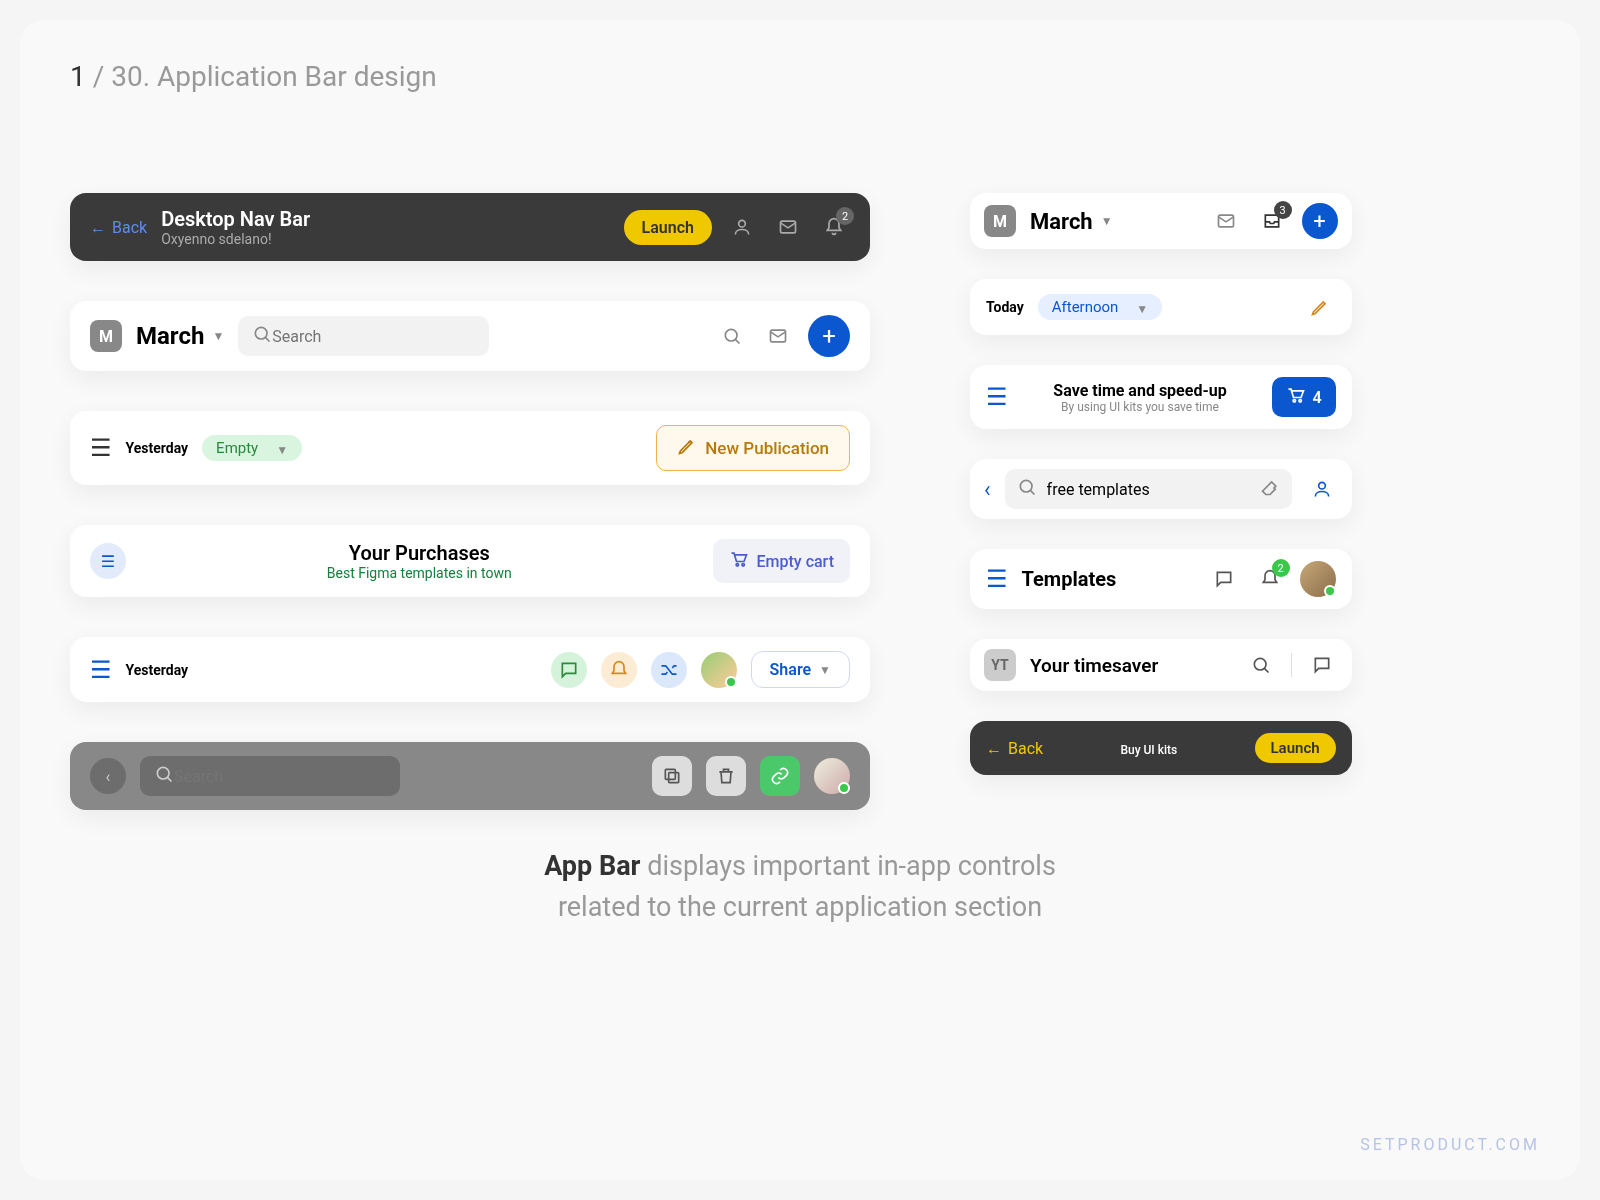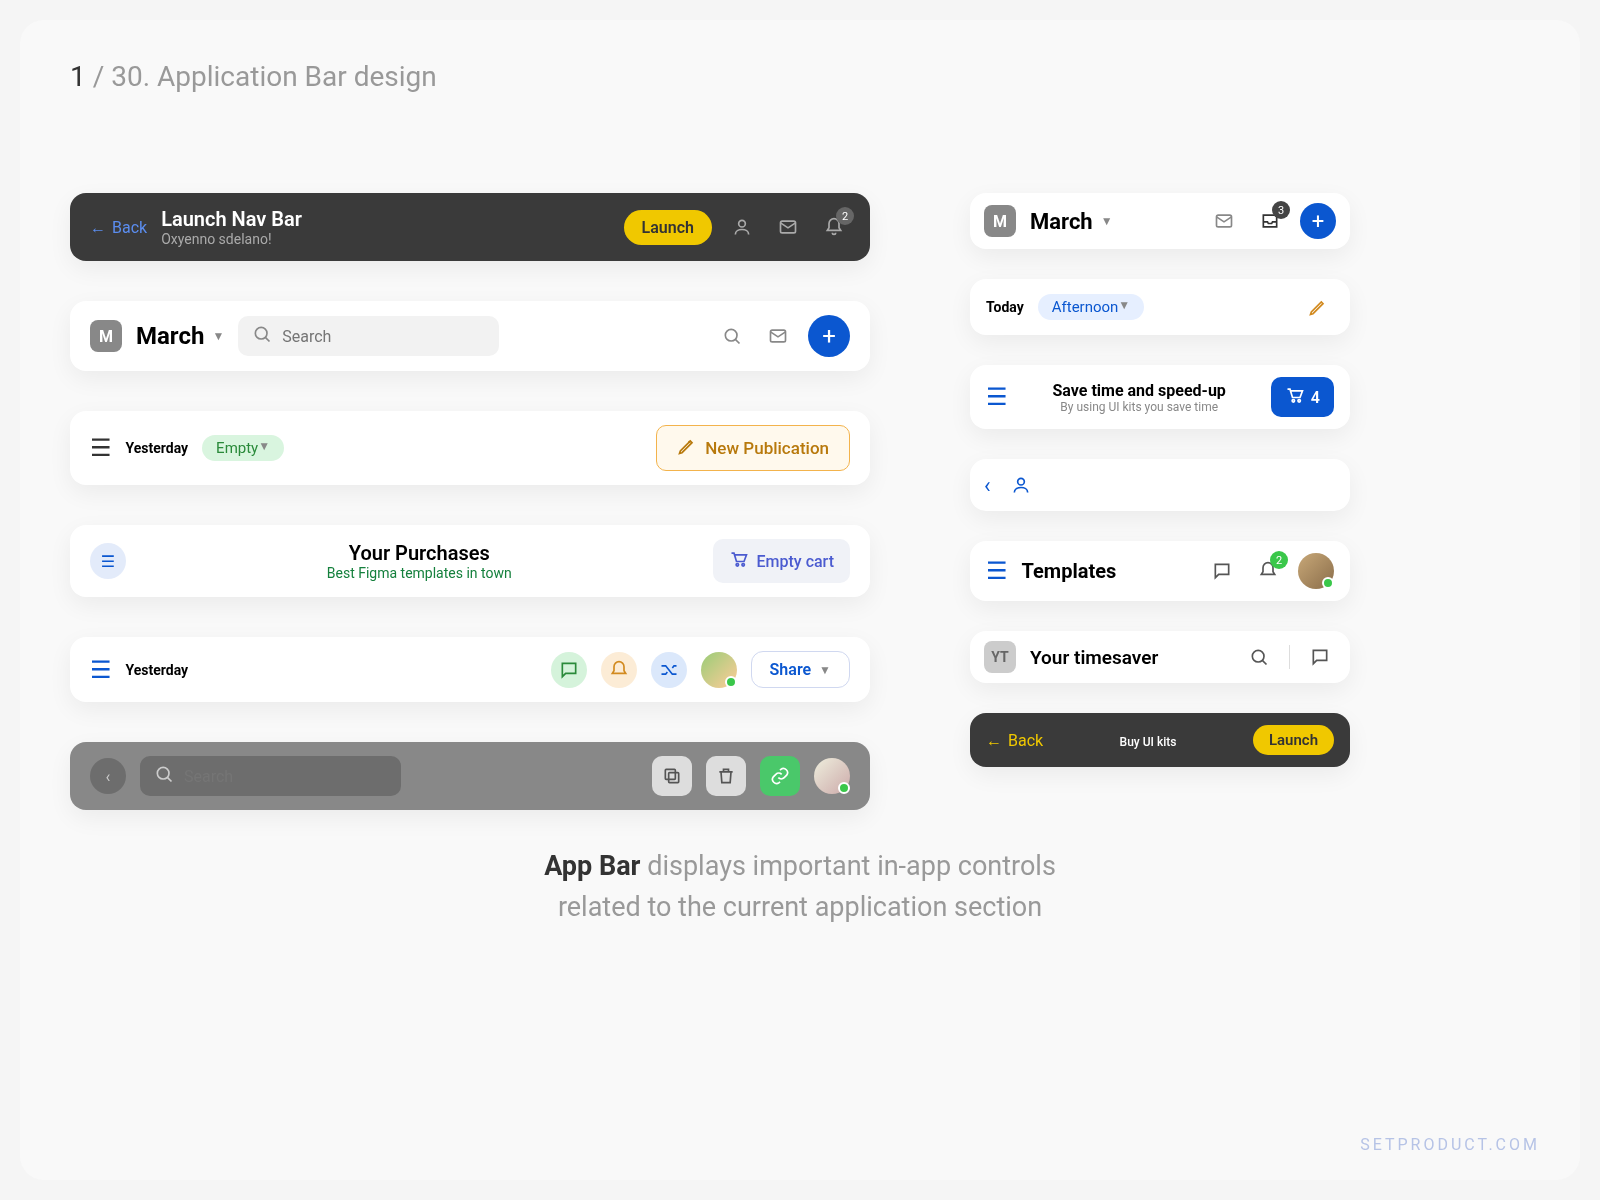--- a/index.html
+++ b/index.html
@@ -23,27 +23,27 @@
 .pill{border-radius:999px;padding:8px 18px;font-weight:600;font-size:16px;cursor:pointer;border:none;display:flex;align-items:center;gap:6px}
 .pill.yellow{background:#f0c800;color:#333}
 .icon-btn{width:32px;height:32px;display:flex;align-items:center;justify-content:center;color:#888;cursor:pointer;position:relative;font-size:20px}
 .bar.dark .icon-btn{color:#aaa}
 .badge{position:absolute;top:-4px;right:-4px;background:#666;color:#fff;font-size:11px;min-width:18px;height:18px;border-radius:9px;display:flex;align-items:center;justify-content:center;padding:0 4px}
 .badge.green{background:#3ac74a}
 .sq-badge{width:32px;height:32px;border-radius:8px;background:#888;color:#fff;font-weight:700;display:flex;align-items:center;justify-content:center;font-size:16px}
 .heading{font-size:24px;font-weight:700;display:flex;align-items:center;gap:8px}
 .heading.md{font-size:14px}
 .chev{font-size:12px;color:#888}
-.search-box{display:flex;align-items:center;gap:10px;background:#f2f2f2;border-radius:10px;padding:8px 14px;font-size:16px;color:#888;flex:0 0 220px}
+.search-box{display:flex;align-items:center;background:#f2f2f2;border-radius:10px;padding:8px 14px;font-size:16px;color:#888;flex:0 0 220px}
 .search-box input{border:none;background:transparent;outline:none;font-size:16px;flex:1;color:#333}
 .flex-spacer{flex:1}
 .fab{width:42px;height:42px;border-radius:50%;background:#0b57d0;color:#fff;display:flex;align-items:center;justify-content:center;font-size:24px;cursor:pointer}
 .ham{color:#0b57d0;font-size:24px;cursor:pointer}
 .ham.gray{color:#333}
-.chip{border-radius:999px;padding:4px 14px;font-size:15px;display:flex;align-items:flex-start;gap:0;cursor:pointer}
+.chip{border-radius:999px;padding:4px 14px;font-size:15px;display:flex;align-items:flex-end;gap:18px;cursor:pointer}
 .chip.green{background:#d9f5df;color:#2a8a3a}
 .chip.blue{background:#e6efff;color:#0b57d0}
 .btn-outline{border:1.5px solid #f3b34c;color:#b8790c;background:#fff9ed;border-radius:10px;padding:10px 20px;font-size:17px;font-weight:500;display:flex;align-items:center;gap:8px;cursor:pointer}
 .btn-soft{background:#f0f2f7;color:#4b5bd0;border-radius:10px;padding:10px 16px;font-size:16px;font-weight:500;display:flex;align-items:center;gap:8px;cursor:pointer}
 .btn-blue{background:#0b57d0;color:#fff;border-radius:10px;padding:8px 14px;font-weight:600;display:flex;align-items:center;gap:6px;cursor:pointer}
 .btn-share{border:1.5px solid #d0d8f0;color:#0b57d0;border-radius:12px;padding:8px 18px;font-weight:600;display:flex;align-items:center;gap:8px;cursor:pointer}
 .circ{width:36px;height:36px;border-radius:50%;display:flex;align-items:center;justify-content:center;cursor:pointer;position:relative}
 .circ.wash-blue{background:#e3ebfa;color:#0b57d0}
 .circ.green{background:#d5f3db;color:#2a8a3a}
 .circ.orange{background:#fcecd6;color:#d28a1f}
@@ -78,21 +78,21 @@
 
   <div class="columns">
     <div class="col-left">
 
       <div class="bar dark">
         <div class="back-link">
           <span>←</span>
           <span>Back</span>
         </div>
         <div class="title-group">
-          <span class="t-lg">Launch Nav Bar</span>
+          <span class="t-lg">Desktop Nav Bar</span>
           <span class="t-sm">Oxyenno sdelano!</span>
         </div>
         <button class="pill yellow">
             <span>Launch</span>
           </button>
         <div class="icon-btn">
             <svg viewBox="0 0 24 24" fill="none" stroke="currentColor" stroke-width="2">
               <circle cx="12" cy="8" r="4"></circle>
               <path d="M4 21c0-4 4-6 8-6s8 2 8 6"></path>
             </svg>
@@ -290,20 +290,30 @@
                 <path d="M3 5h3l3 10h9l3-8H7"></path>
                 <circle cx="10" cy="19" r="1.5"></circle>
                 <circle cx="17" cy="19" r="1.5"></circle>
               </svg></span>
           <span>4</span>
         </div>
       </div>
 
       <div class="bar" style="padding:10px 14px">
         <span style="color:#0b57d0;font-size:22px;cursor:pointer">‹</span>
+        <div class="search-wide">
+          <span style="color:#888"><svg viewBox="0 0 24 24" fill="none" stroke="currentColor" stroke-width="2">
+                <circle cx="11" cy="11" r="7"></circle>
+                <path d="M21 21l-5-5"></path>
+              </svg></span>
+          <input value="free templates" style="">
+          <span class="eraser"><svg viewBox="0 0 24 24" fill="none" stroke="currentColor" stroke-width="2">
+                <path d="M19 14l-7 7H7l-4-4L14 6l5 5-3 3"></path>
+              </svg></span>
+        </div>
         <div class="icon-btn" style="color:#0b57d0">
             <svg viewBox="0 0 24 24" fill="none" stroke="currentColor" stroke-width="2">
               <circle cx="12" cy="8" r="4"></circle>
               <path d="M4 21c0-4 4-6 8-6s8 2 8 6"></path>
             </svg>
           </div>
       </div>
 
       <div class="bar" style="padding:12px 16px">
         <span class="ham">☰</span>

